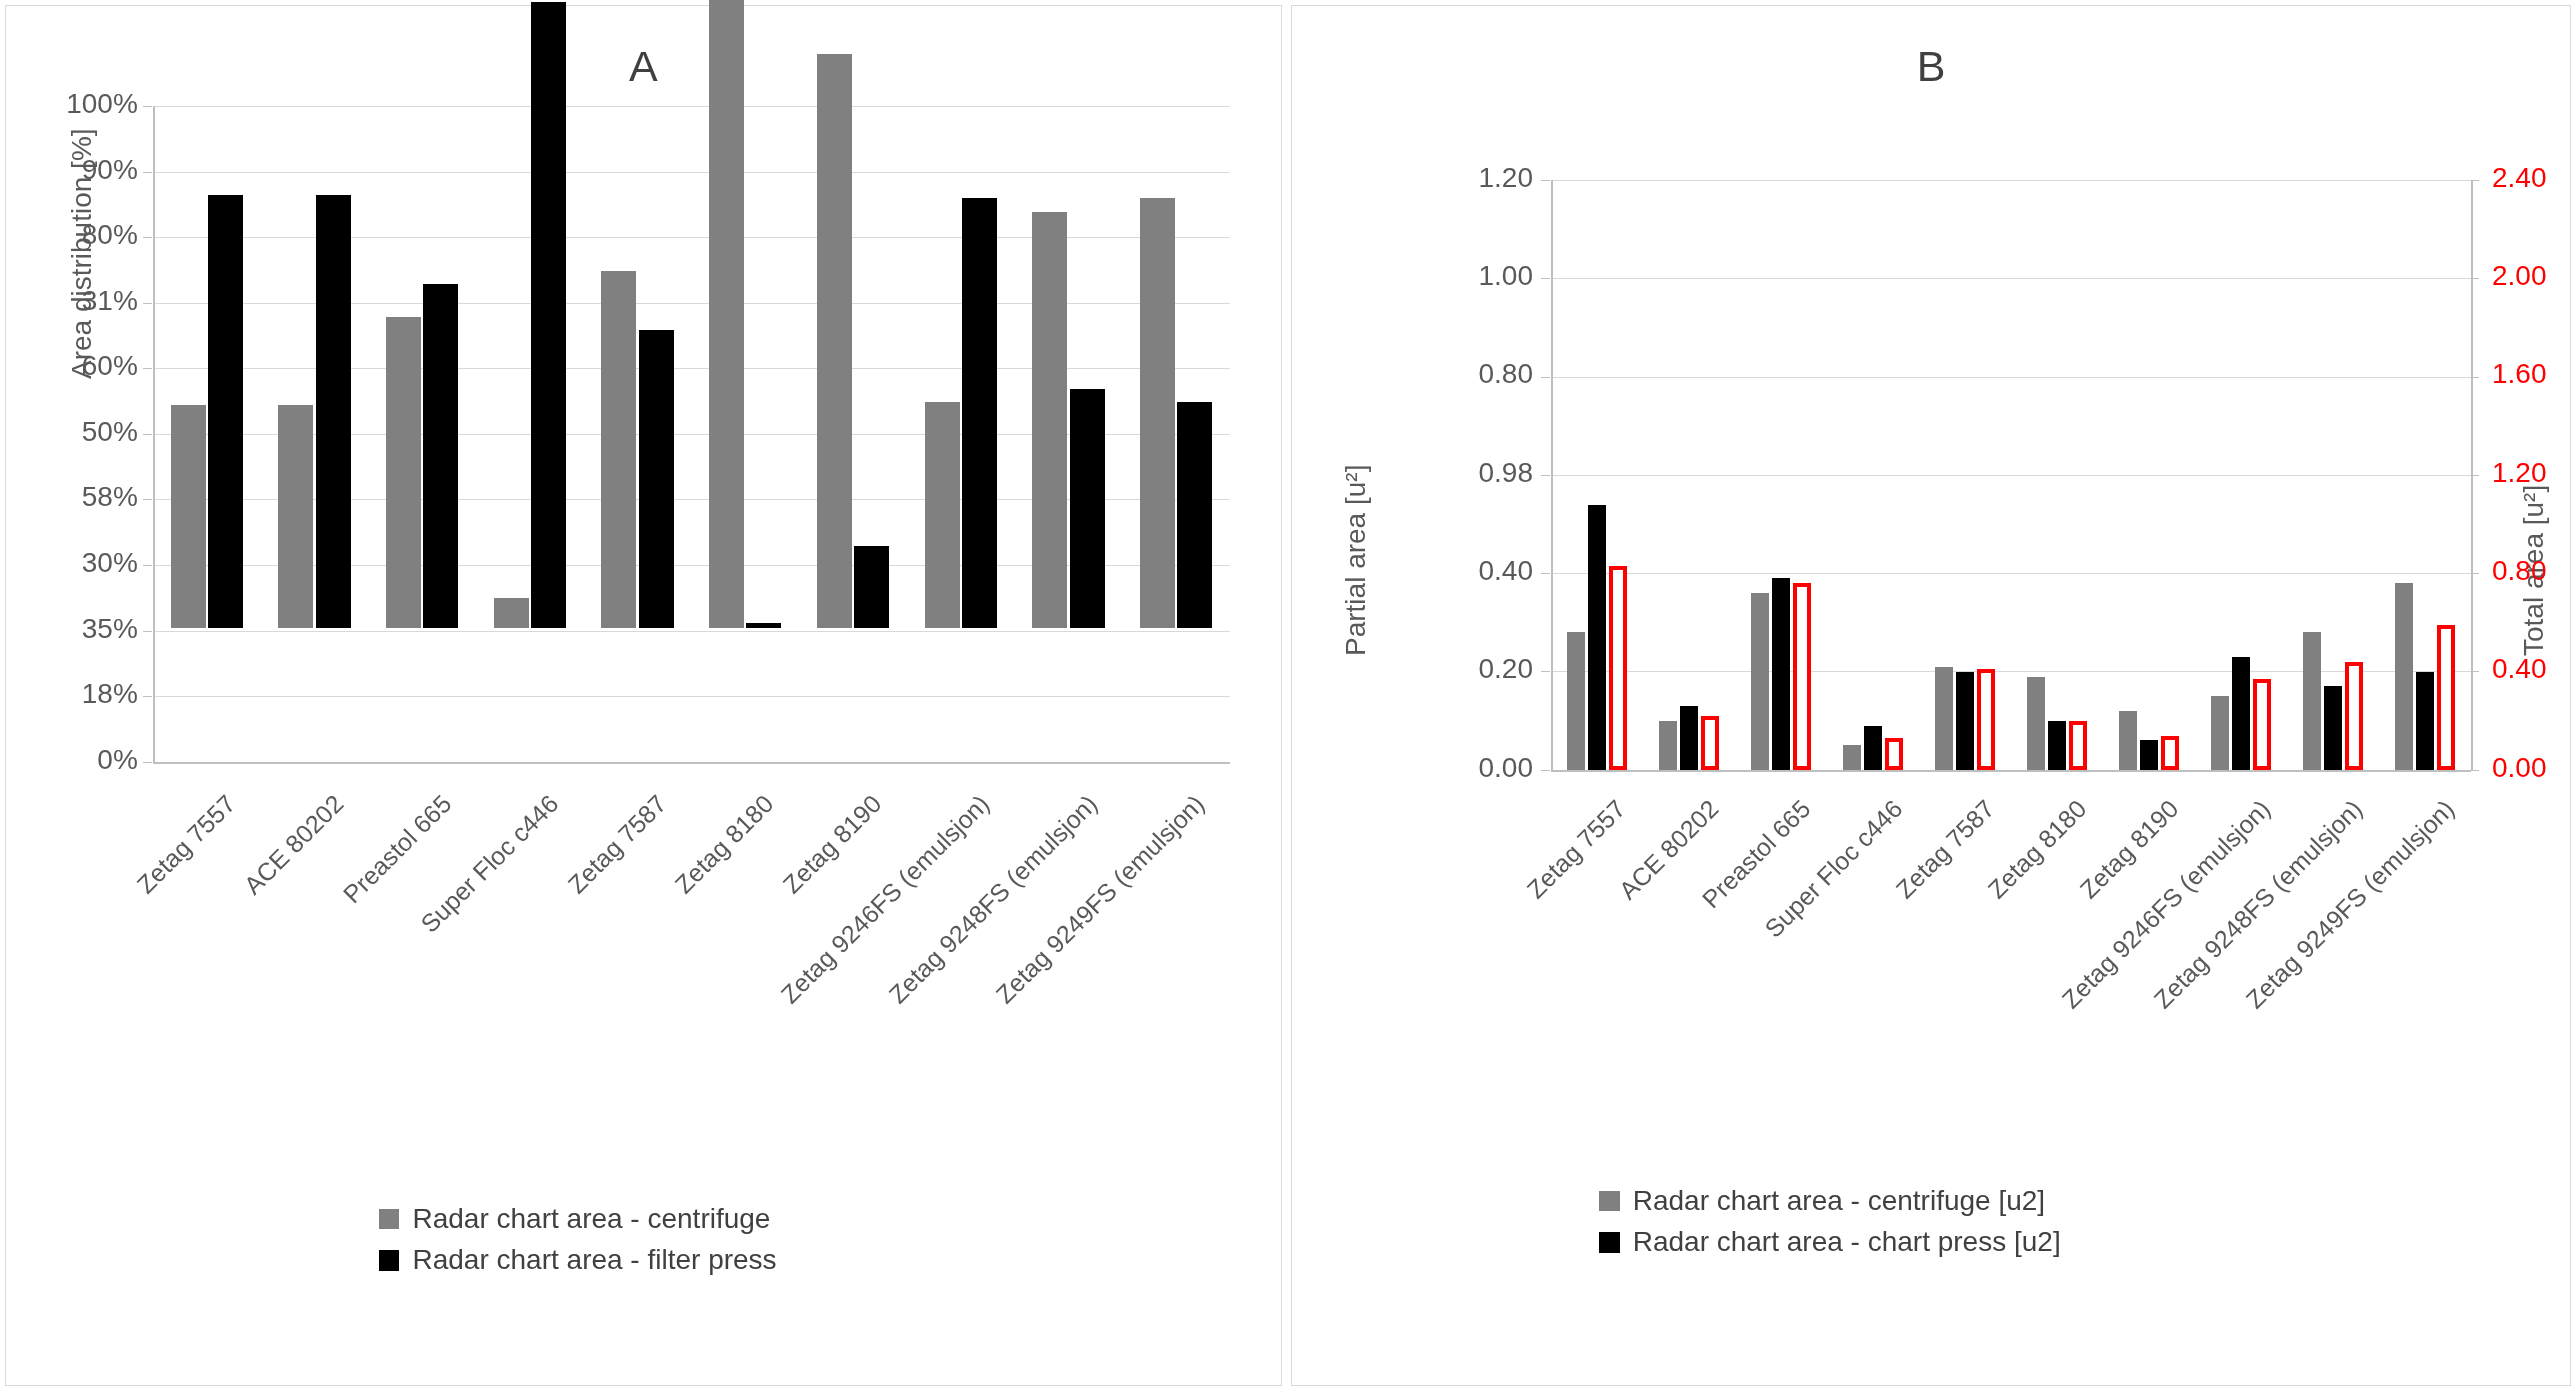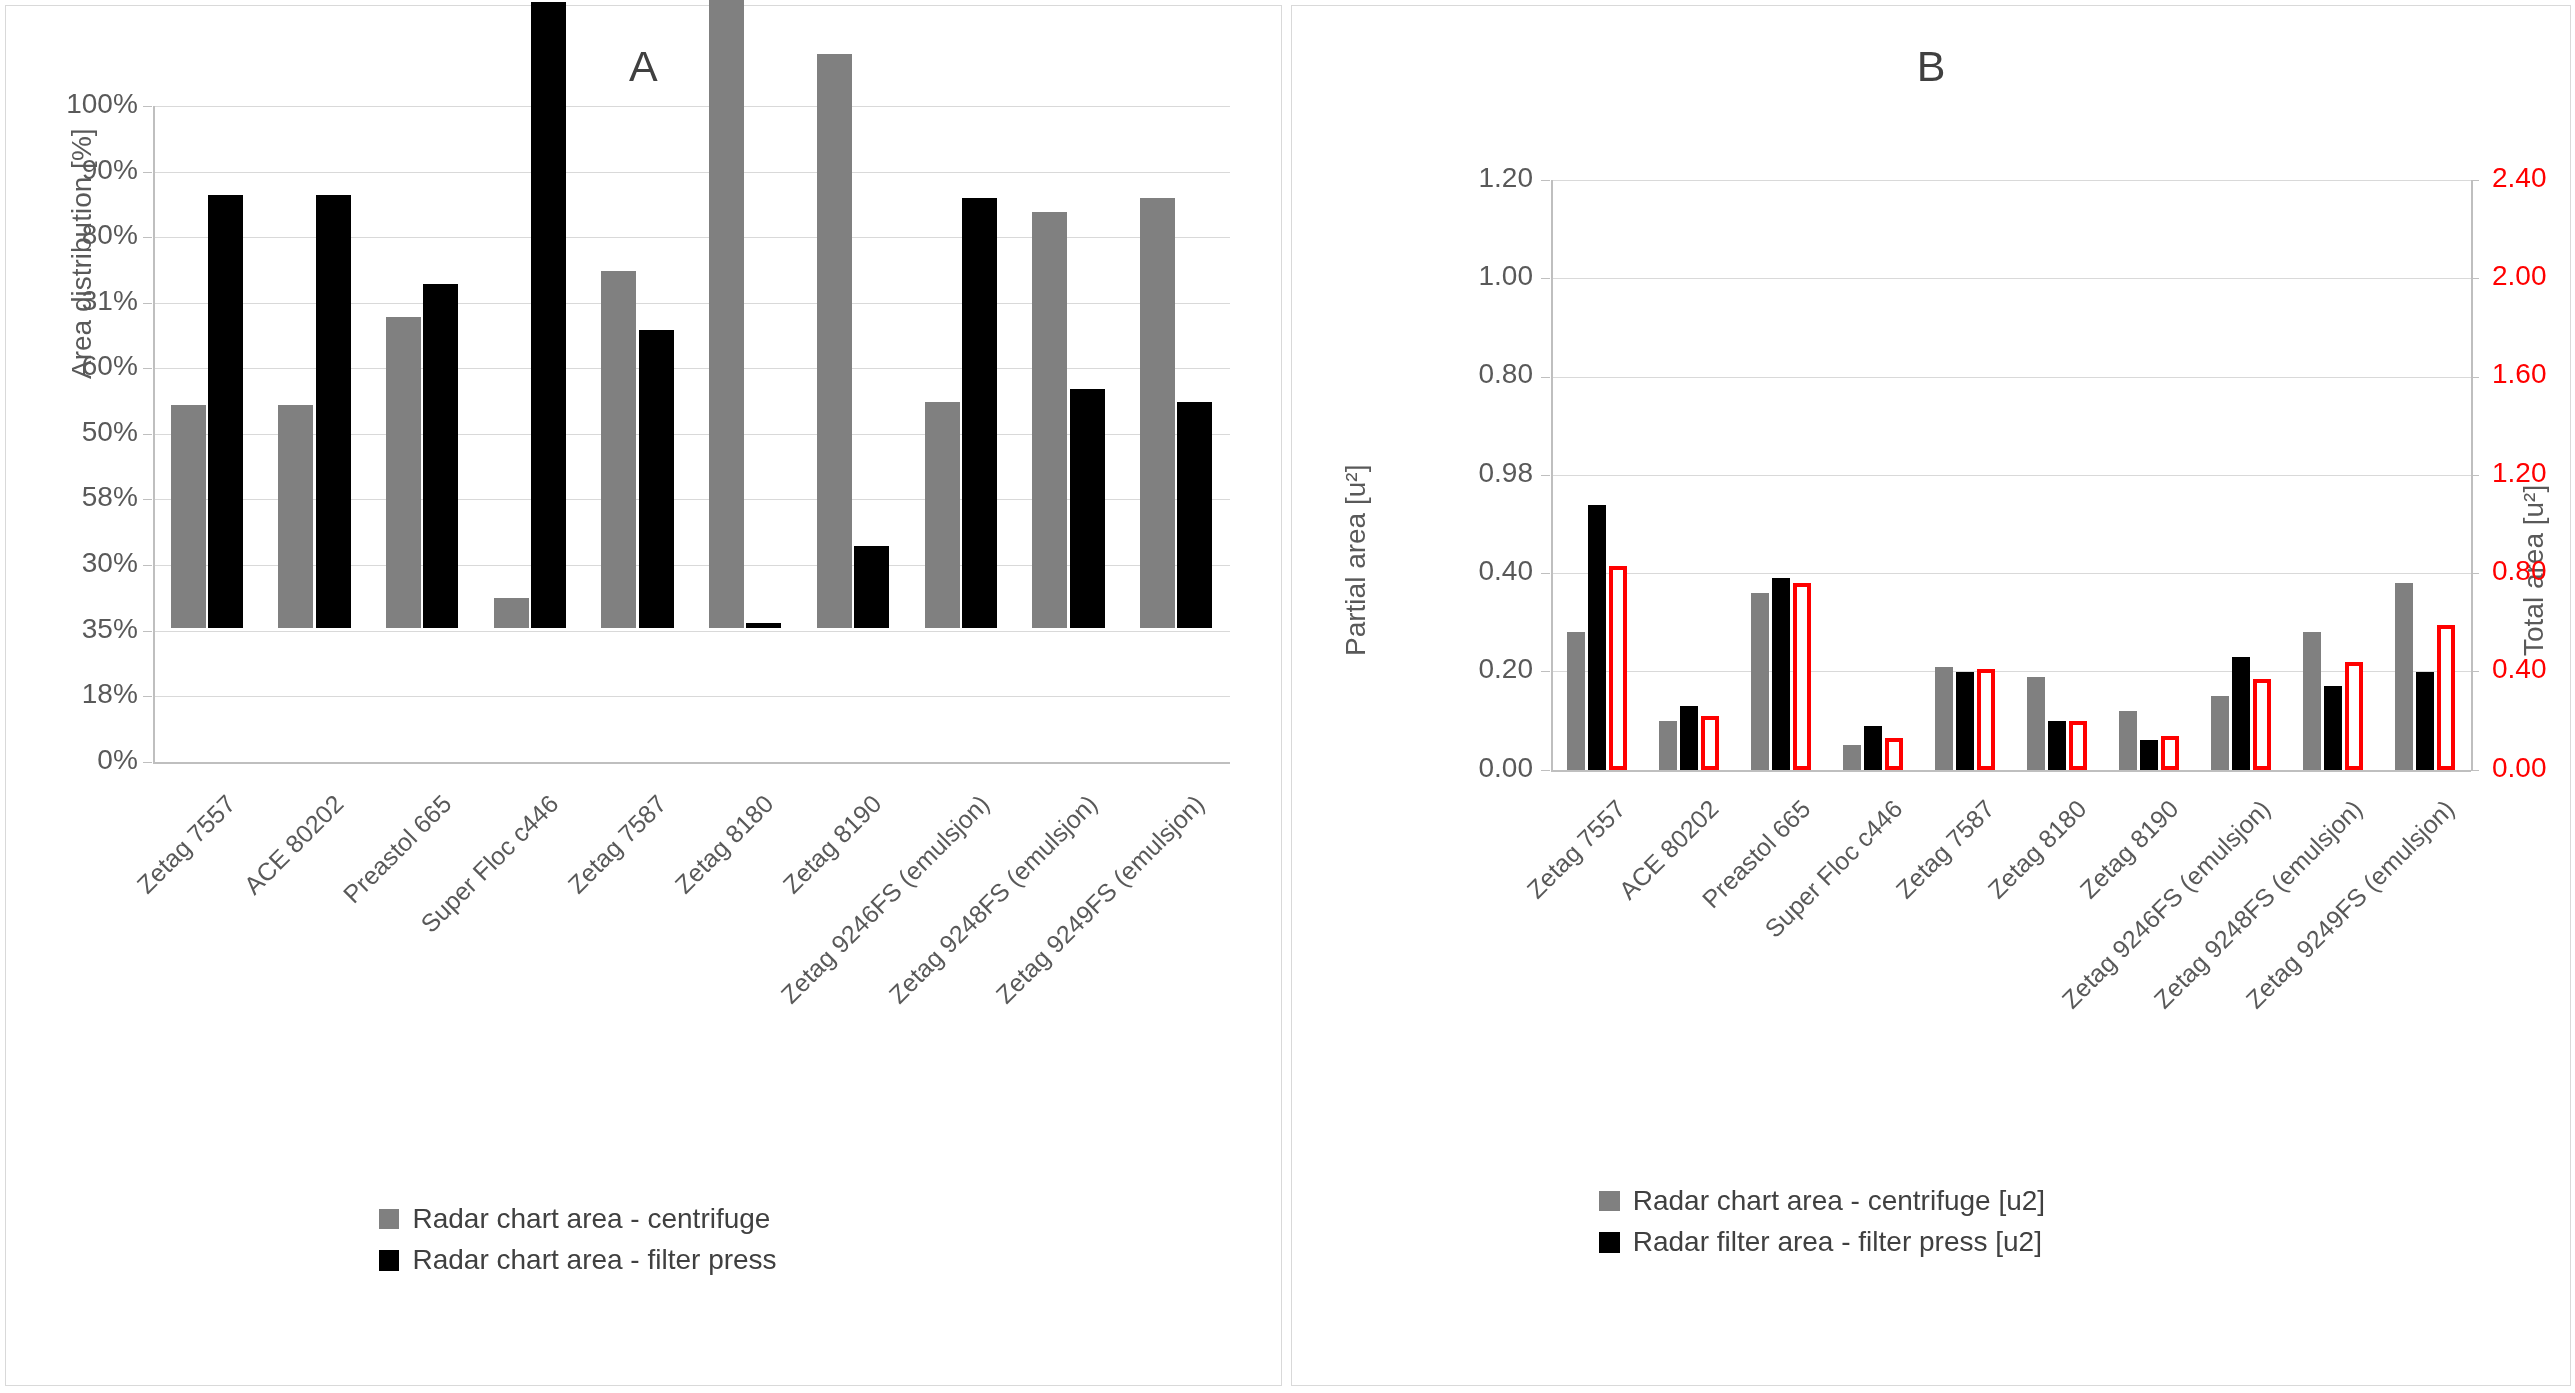--- a/index.html
+++ b/index.html
@@ -204,19 +204,19 @@
         <div class="catlab" style="left:297px;top:610px;width:602px;">Zetag 9249FS (emulsjon)</div>
       </div>
 
     <div class="legend" id="legendB" style="left:307px;top:1179px;">
         <div class="legend-row">
           <span class="swatch grey"></span>
           <span>Radar chart area - centrifuge [u2]</span>
         </div>
         <div class="legend-row">
           <span class="swatch black"></span>
-          <span>Radar filter area - filter press [u2]</span>
+          <span>Radar chart area - chart press [u2]</span>
         </div>
       </div>
   </div>
 
 </div>
 
 
 </body></html>

